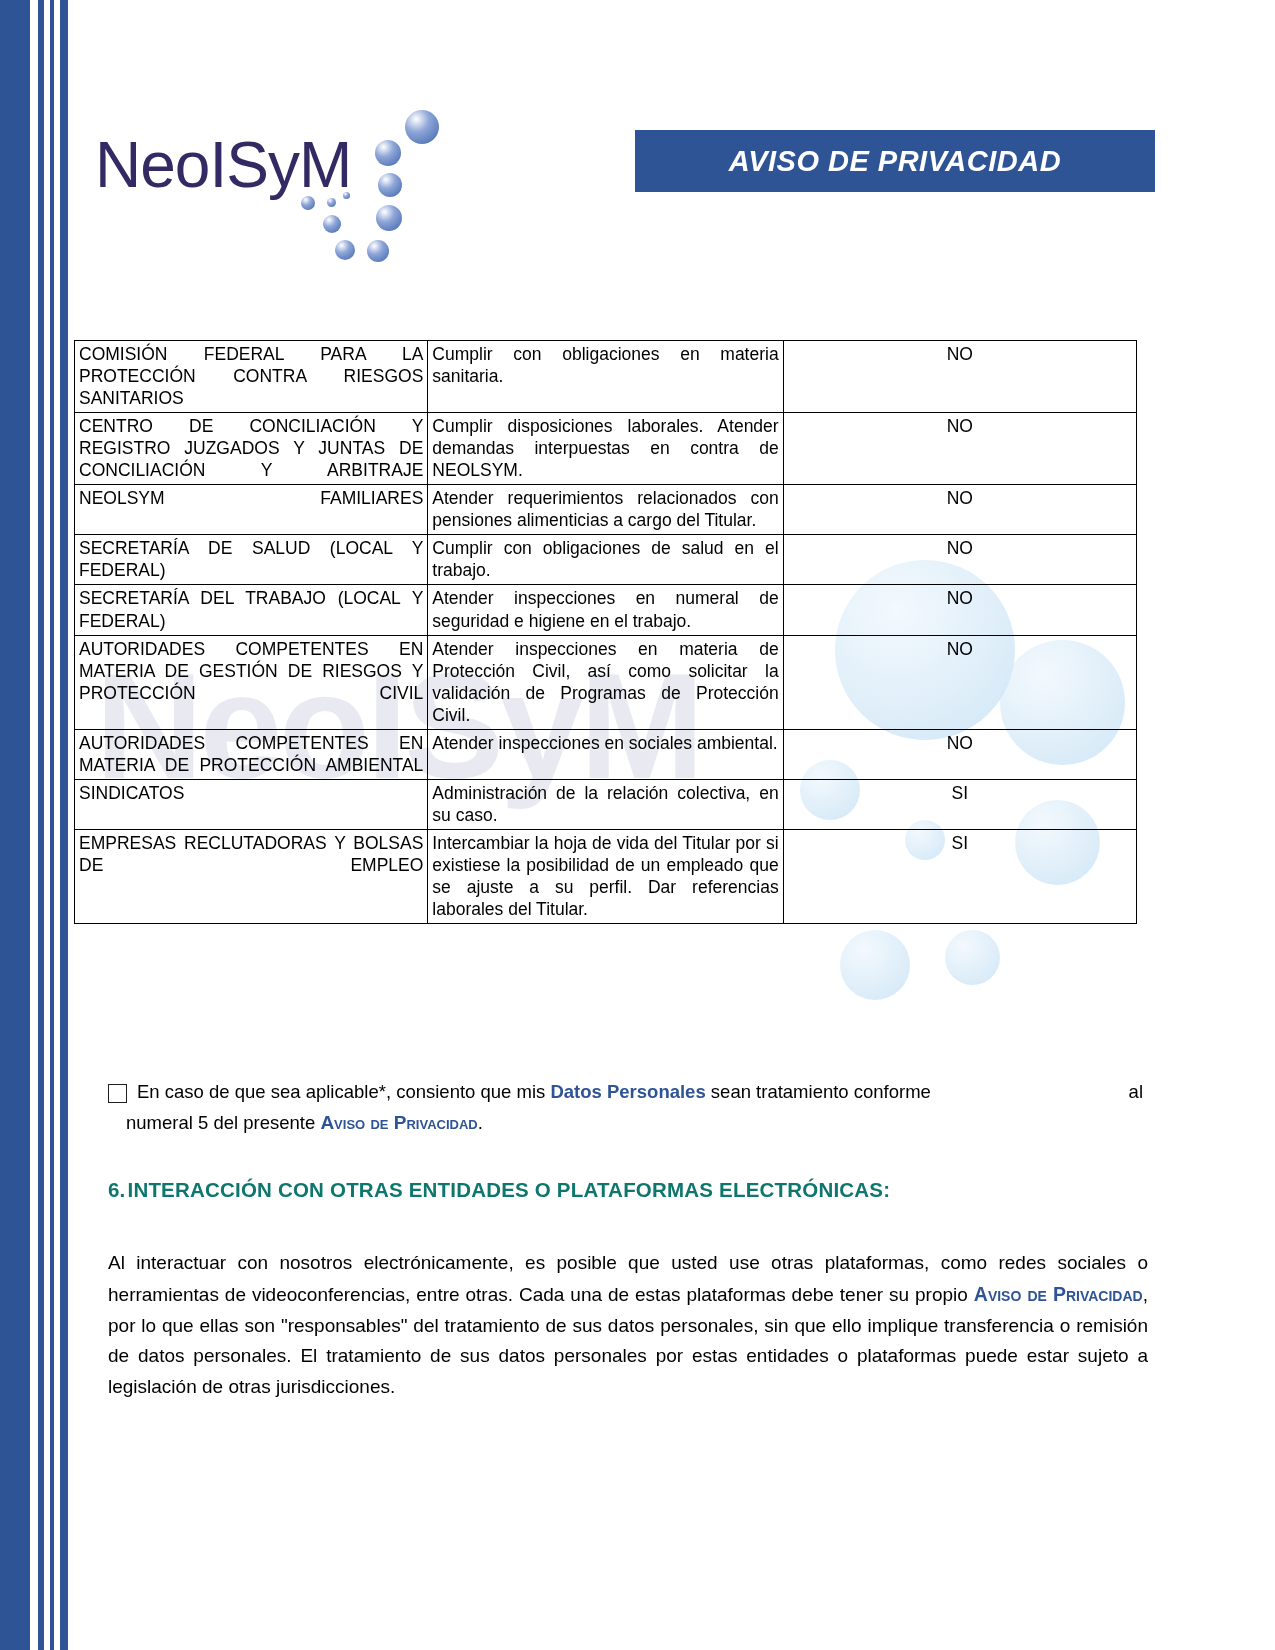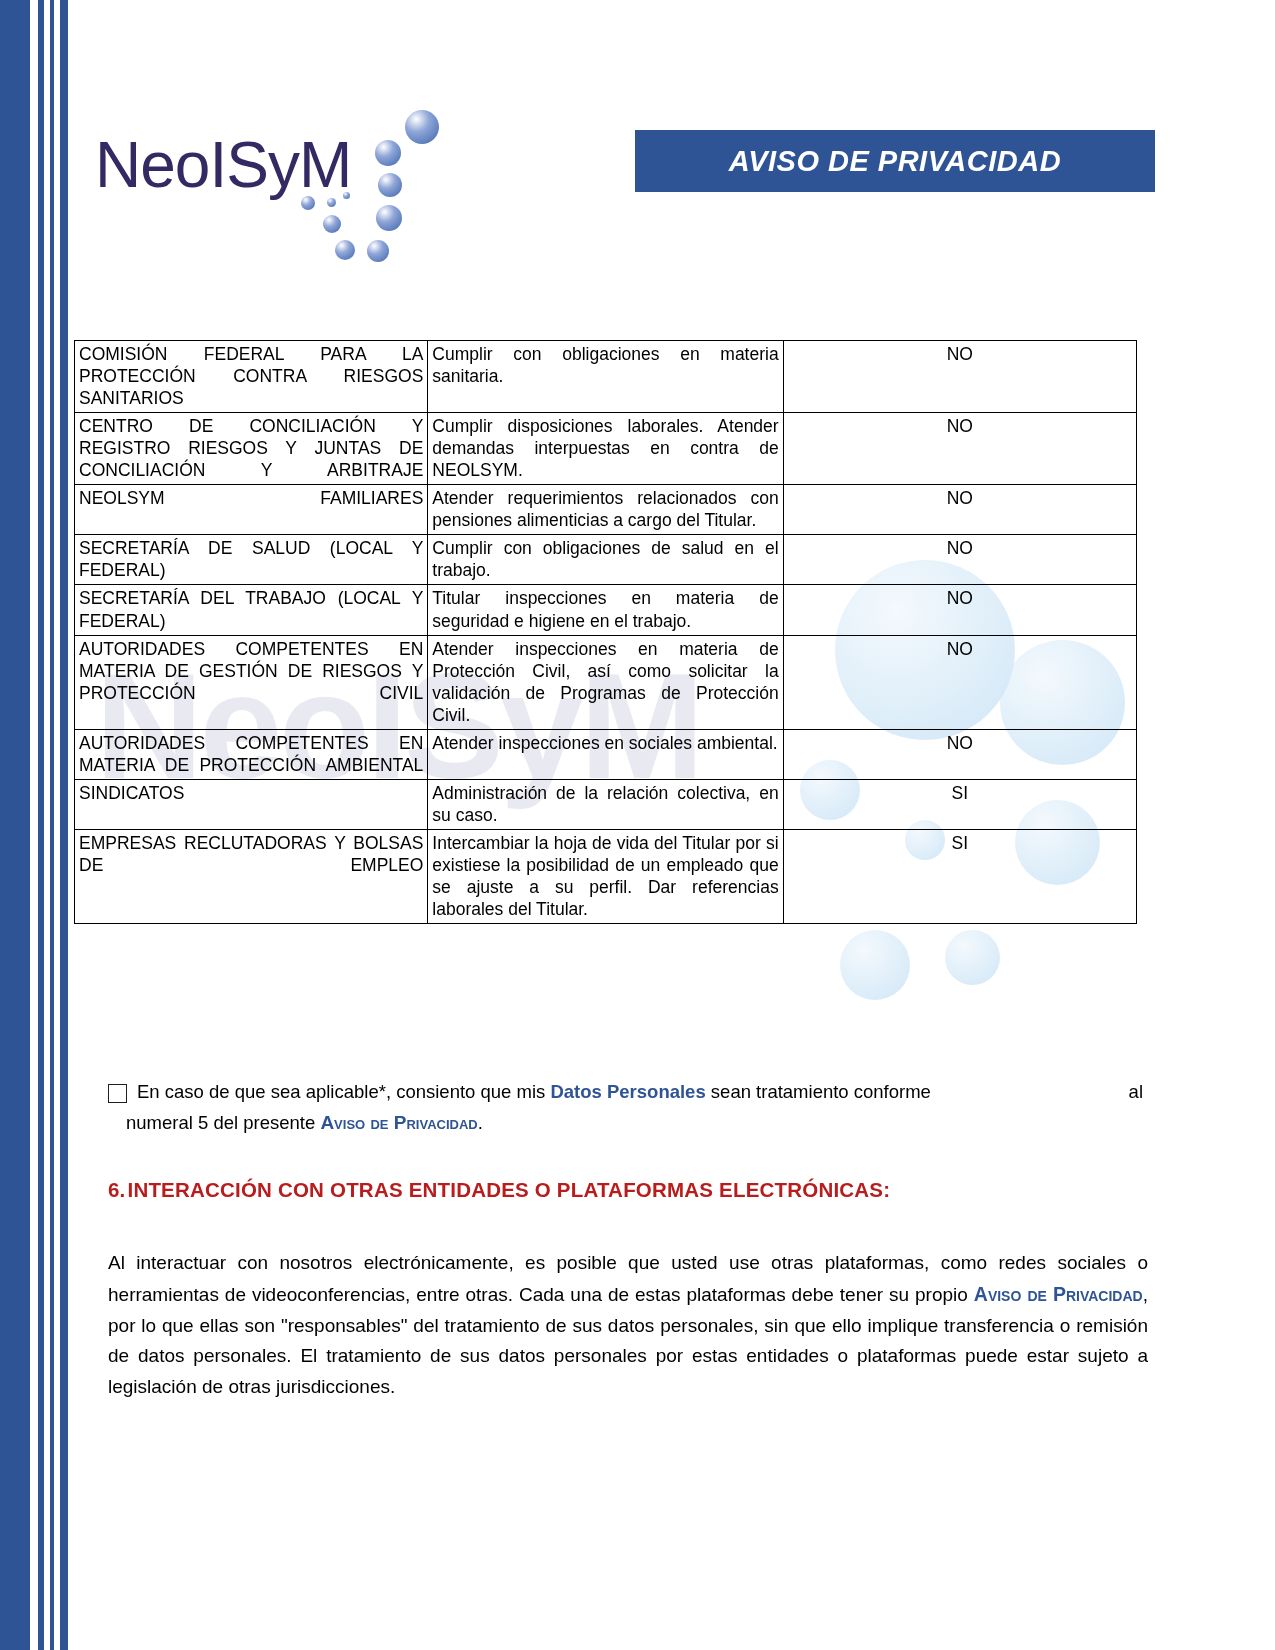--- a/index.html
+++ b/index.html
@@ -113,21 +113,21 @@
     font-variant: small-caps; font-size: 19px;
   }
 
   
   .section-heading {
     position: absolute;
     left: 108px; top: 1178px;
     width: 1040px;
     font-size: 20.5px;
     font-weight: bold;
-    color: #b91c1c;
+    color: #0f766e;
     letter-spacing: 0.2px;
   }
   .sh-num { margin-right: 2px; }
 
   
   .body-paragraph {
     position: absolute;
     left: 108px; top: 1248px;
     width: 1040px;
     font-size: 19px;
@@ -178,37 +178,37 @@
 </div>
 
 <table class="data-table">
   <tbody>
       <tr>
         <td class="col-a">COMISIÓN FEDERAL PARA LA PROTECCIÓN CONTRA RIESGOS SANITARIOS</td>
         <td class="col-b">Cumplir con obligaciones en materia sanitaria.</td>
         <td class="col-c">NO</td>
       </tr>
       <tr>
-        <td class="col-a">CENTRO DE CONCILIACIÓN Y REGISTRO RIESGOS Y JUNTAS DE CONCILIACIÓN Y ARBITRAJE</td>
+        <td class="col-a">CENTRO DE CONCILIACIÓN Y REGISTRO JUZGADOS Y JUNTAS DE CONCILIACIÓN Y ARBITRAJE</td>
         <td class="col-b">Cumplir disposiciones laborales. Atender demandas interpuestas en contra de NEOLSYM.</td>
         <td class="col-c">NO</td>
       </tr>
       <tr>
         <td class="col-a">NEOLSYM FAMILIARES</td>
         <td class="col-b">Atender requerimientos relacionados con pensiones alimenticias a cargo del Titular.</td>
         <td class="col-c">NO</td>
       </tr>
       <tr>
         <td class="col-a">SECRETARÍA DE SALUD (LOCAL Y FEDERAL)</td>
         <td class="col-b">Cumplir con obligaciones de salud en el trabajo.</td>
         <td class="col-c">NO</td>
       </tr>
       <tr>
         <td class="col-a">SECRETARÍA DEL TRABAJO (LOCAL Y FEDERAL)</td>
-        <td class="col-b">Titular inspecciones en materia de seguridad e higiene en el trabajo.</td>
+        <td class="col-b">Atender inspecciones en numeral de seguridad e higiene en el trabajo.</td>
         <td class="col-c">NO</td>
       </tr>
       <tr>
         <td class="col-a">AUTORIDADES COMPETENTES EN MATERIA DE GESTIÓN DE RIESGOS Y PROTECCIÓN CIVIL</td>
         <td class="col-b">Atender inspecciones en materia de Protección Civil, así como solicitar la validación de Programas de Protección Civil.</td>
         <td class="col-c">NO</td>
       </tr>
       <tr>
         <td class="col-a">AUTORIDADES COMPETENTES EN MATERIA DE PROTECCIÓN AMBIENTAL</td>
         <td class="col-b">Atender inspecciones en sociales ambiental.</td>

